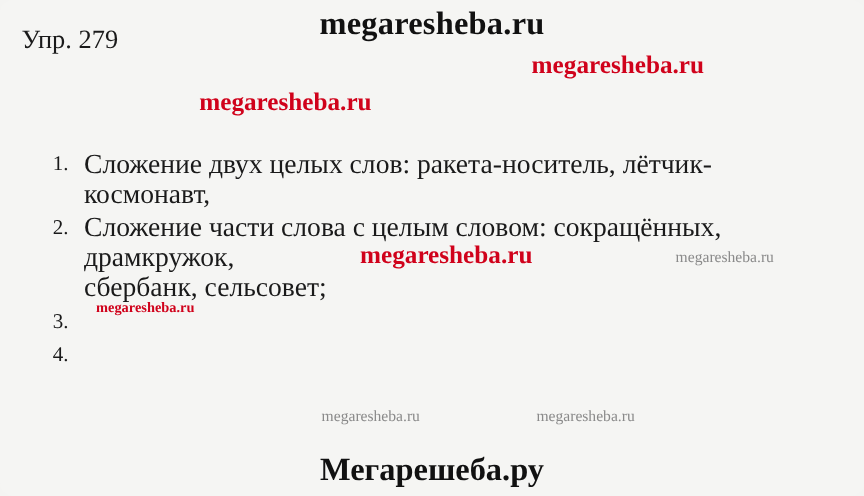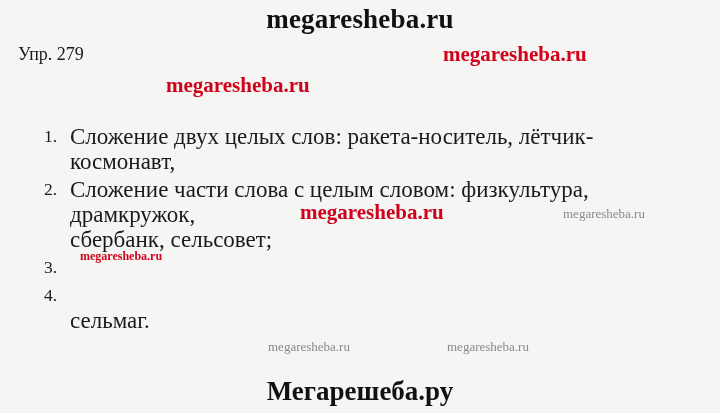--- a/index.html
+++ b/index.html
@@ -71,24 +71,24 @@
     white-space: nowrap;
     font-size: 13px;
   }
   .wm-grey-1 { top: 206px; left: 563px; }
   .wm-grey-2 { top: 339px; left: 268px; }
   .wm-grey-3 { top: 339px; left: 447px; }
 
   
   .exercise-title {
     position: absolute;
-    top: 44px;
+    top: 20px;
     left: 18px;
     font-family: "Liberation Serif", serif;
-    font-size: 18px;
+    font-size: 22px;
     color: #1a1a1a;
   }
 
   
   .list {
     position: absolute;
     top: 124px;
     left: 44px;
     width: 640px;
   }
@@ -137,34 +137,33 @@
     <div class="item">
       <div class="item-num">1.</div>
       <div class="item-text">
         <span>Сложение двух целых слов: ракета-носитель, лётчик-космонавт,</span><br>
       </div>
     </div>
 
     <div class="item">
       <div class="item-num">2.</div>
       <div class="item-text">
-        <span>Сложение части слова с целым словом: физкультура, драмкружок,</span><br>
+        <span>Сложение части слова с целым словом: сокращённых, драмкружок,</span><br>
         <span>сбербанк, сельсовет;</span>
       </div>
     </div>
 
     <div class="item">
       <div class="item-num">3.</div>
     </div>
 
     <div class="item">
       <div class="item-num">4.</div>
       <div class="item-text">
         <br>
-        <span>сельмаг.</span>
       </div>
     </div>
 
   </div>
 
   <div class="wm-bottom">Мегарешеба.ру</div>
 
 </div>
 
 </body></html>

